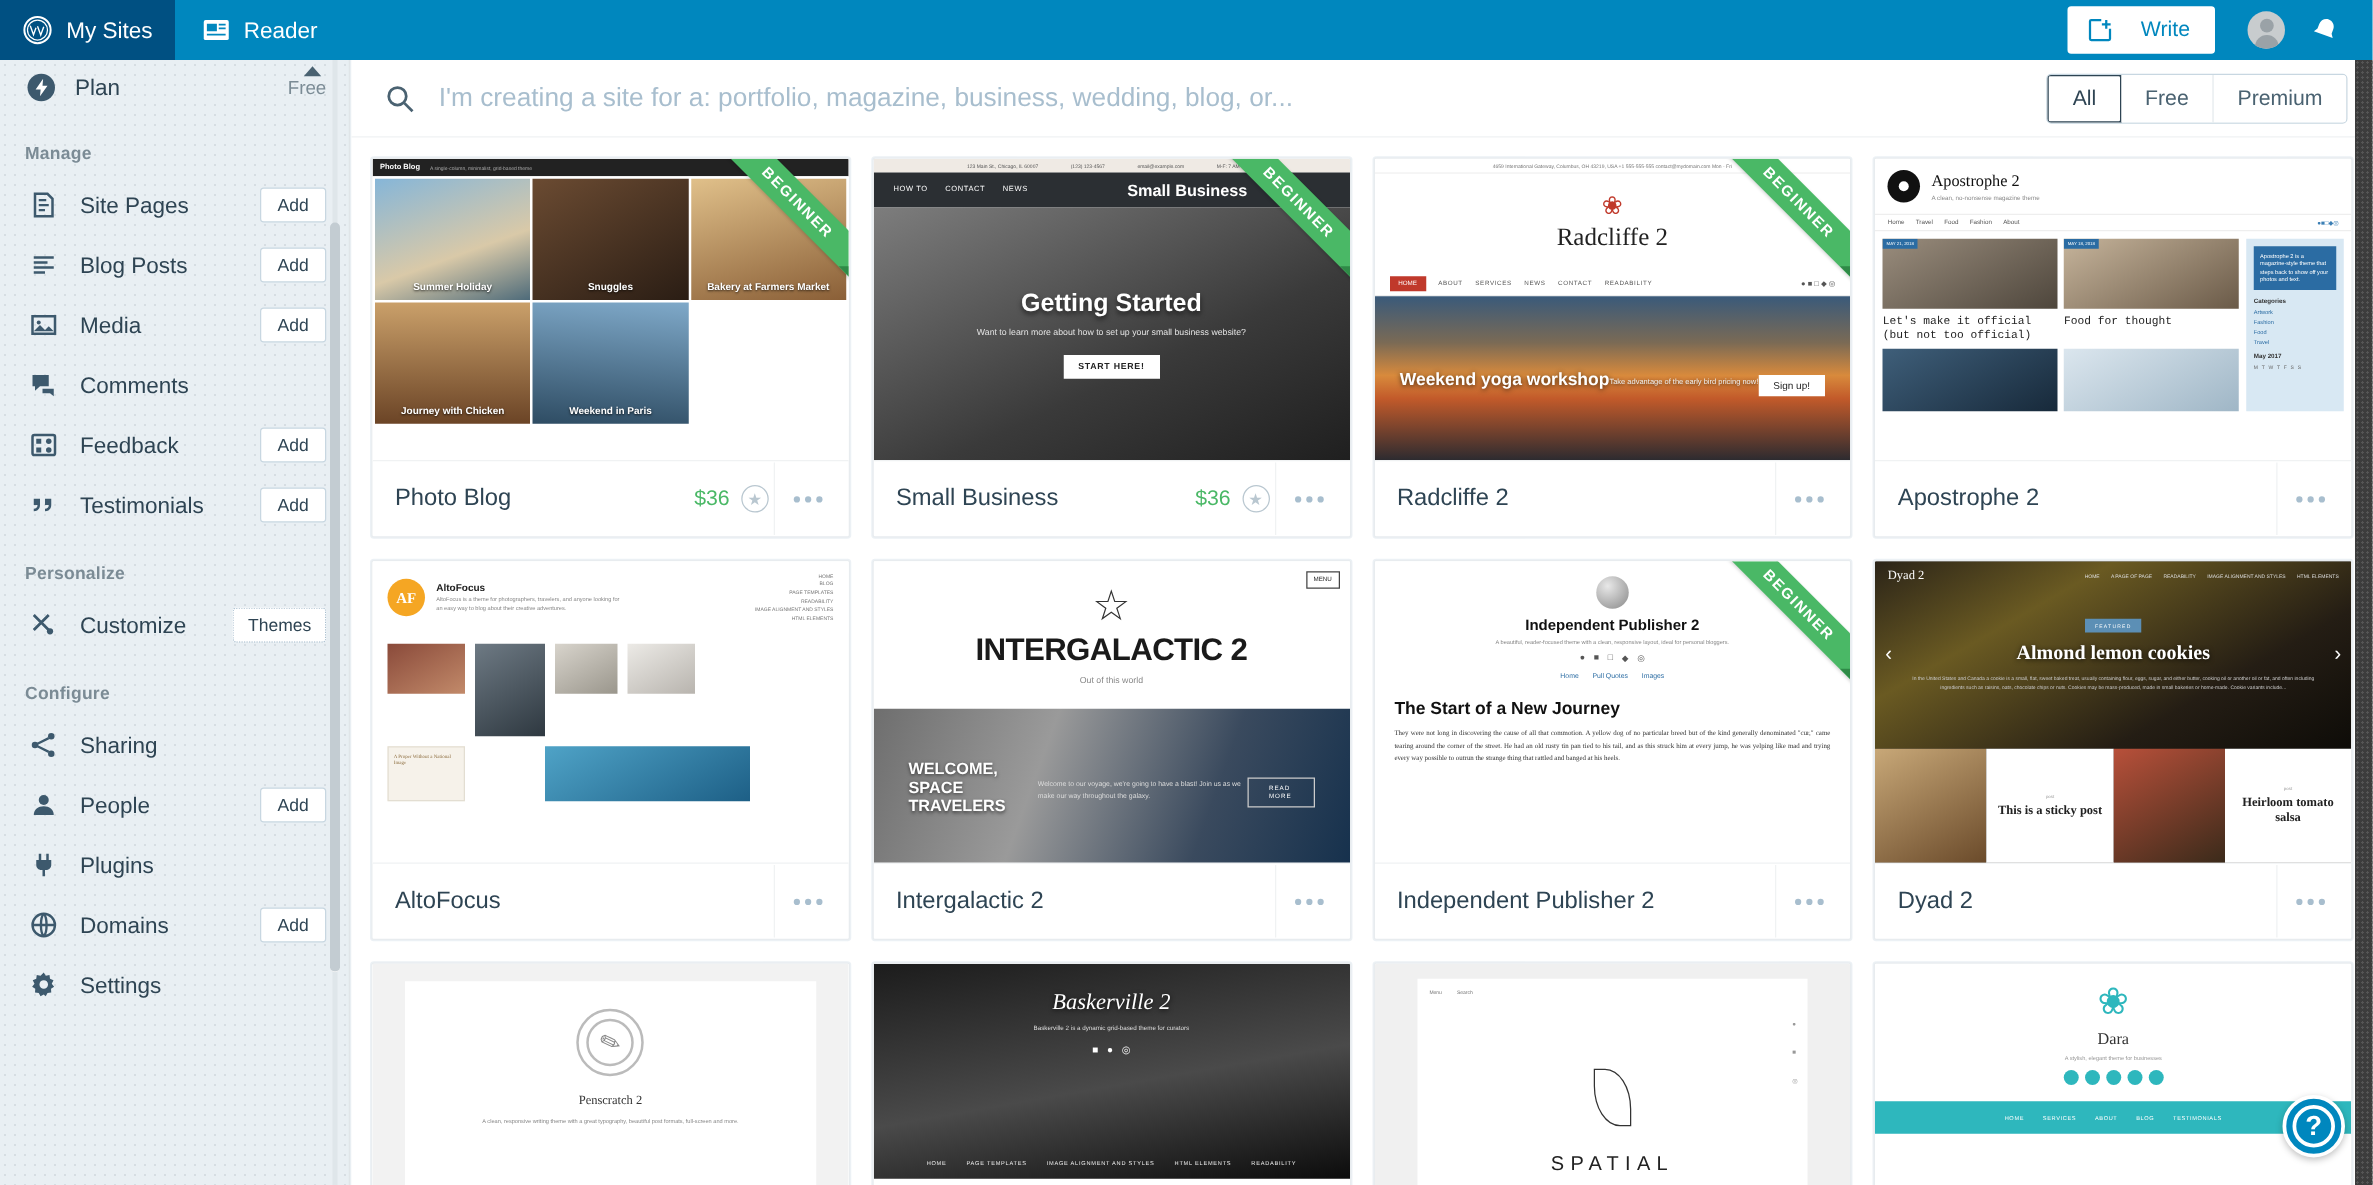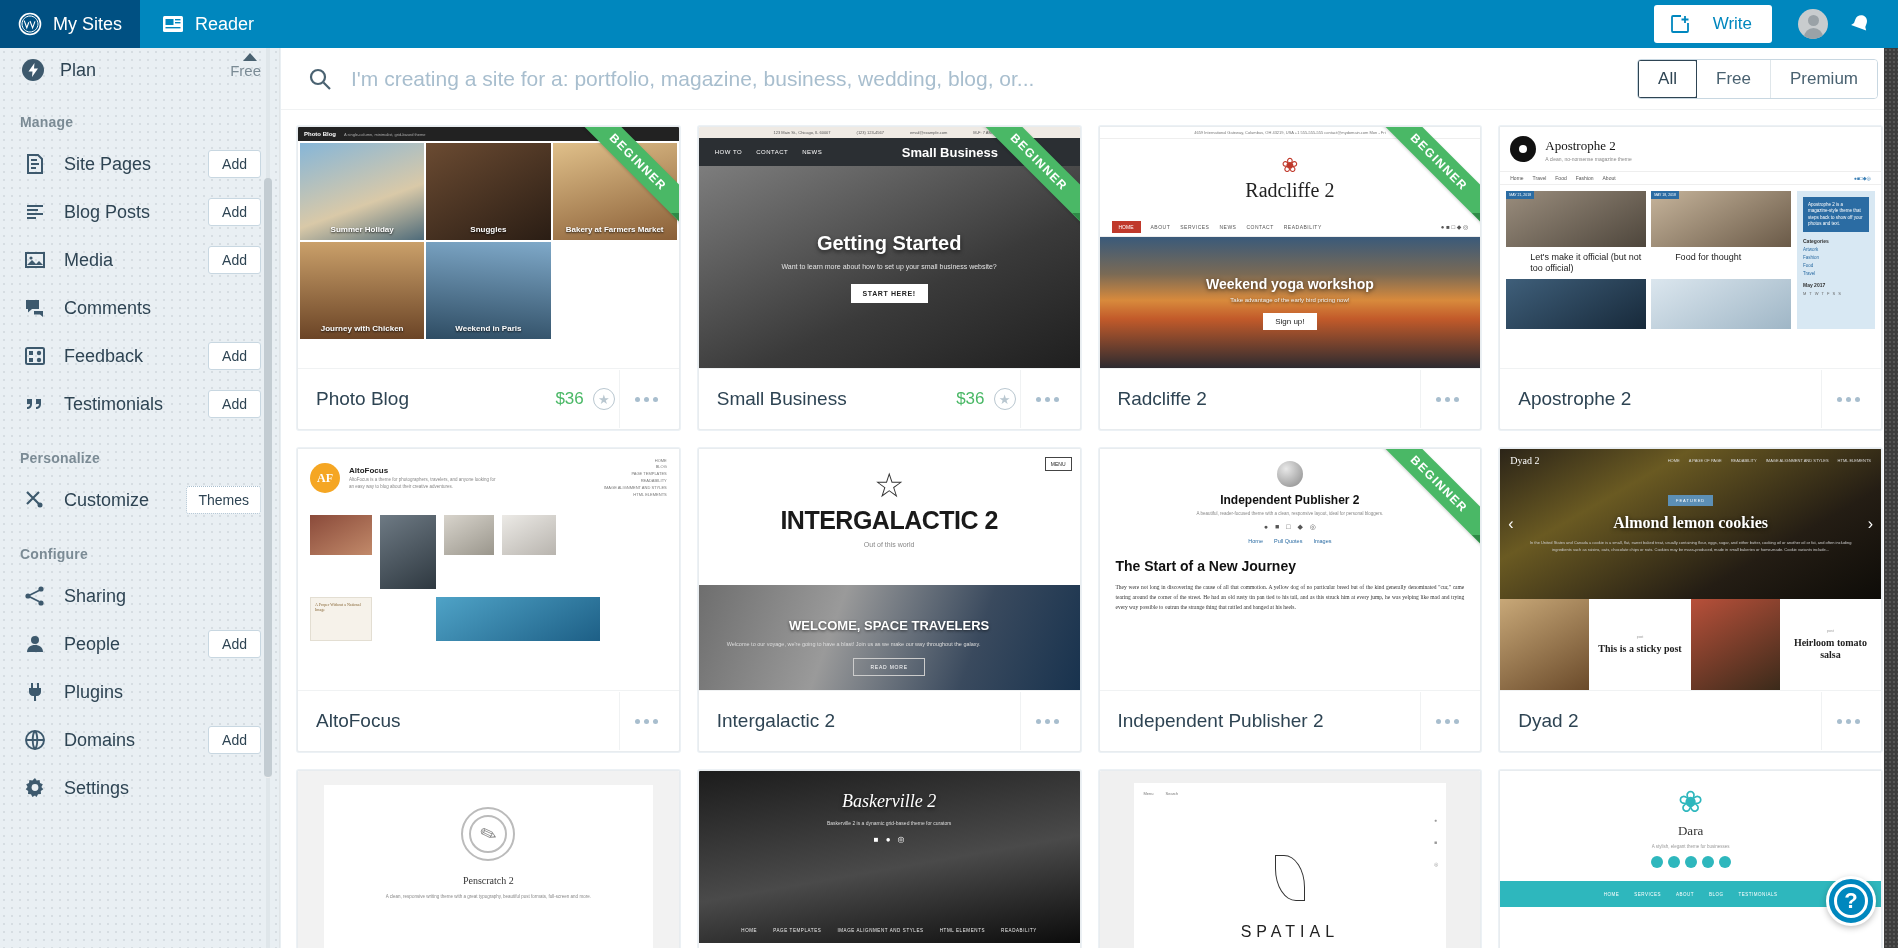--- a/index.html
+++ b/index.html
@@ -222,39 +222,39 @@
 
   
   .rc-bar{ height:12px; background:#fff; display:flex; align-items:center; justify-content:center; gap:18px; font-size:4px; color:#777; border-bottom:1px solid #eee;}
   .rc-head{ height:78px; background:#fff; display:flex; flex-direction:column; align-items:center; justify-content:center;}
   .rc-logo{ color:#c0392b; font-size:20px; line-height:1;}
   .rc-title{ font-family:"Liberation Serif", serif; font-size:20px; color:#222; margin-top:4px;}
   .rc-nav{ height:20px; background:#fff; display:flex; align-items:center; padding:0 12px; gap:10px; border-bottom:1px solid #eee;}
   .rc-nav .pill{ background:#c0392b; color:#fff; font-size:5px; padding:3px 7px; }
   .rc-nav .it{ font-size:5px; color:#555; letter-spacing:.5px;}
   .rc-nav .soc{ margin-left:auto; display:flex; gap:5px; font-size:6px; color:#555;}
-  .rc-hero{ height:132px; position:relative; display:flex; flex-direction:column; align-items:center; justify-content:center;}
+  .rc-hero{ height:132px; position:relative; display:flex; flex-direction:row; align-items:center; justify-content:center;}
   .rc-hero .t{ color:#fff; font-size:14px; font-weight:bold; text-shadow:0 1px 4px rgba(0,0,0,.7);}
   .rc-hero .s{ color:#f0f0f0; font-size:6px; margin-top:5px; text-shadow:0 1px 3px rgba(0,0,0,.7);}
   .rc-hero .b{ margin-top:10px; background:#fff; color:#222; font-size:8px; padding:4px 12px; }
 
   
   .ap-head{ height:44px; background:#fff; display:flex; align-items:center; padding:0 10px; gap:9px;}
   .ap-dot{ width:26px; height:26px; border-radius:50%; background:#111; display:flex; align-items:center; justify-content:center;}
   .ap-dot:after{ content:""; width:8px; height:8px; border-radius:50%; background:#fff;}
   .ap-t{ font-family:"Liberation Serif", serif; font-size:13px; color:#111;}
   .ap-s{ font-size:5px; color:#888; margin-top:2px;}
   .ap-nav{ height:14px; display:flex; align-items:center; padding:0 10px; gap:9px; font-size:5px; color:#555; border-top:1px solid #eee; border-bottom:1px solid #eee;}
   .ap-nav .soc{ margin-left:auto; display:flex; gap:4px; color:#3b7fb5;}
   .ap-body{ display:flex; padding:6px; gap:6px; }
   .ap-col{ flex:1; }
   .ap-imgs{ display:grid; grid-template-columns:1fr 1fr; gap:5px; }
   .ap-im{ height:56px; position:relative; overflow:hidden;}
   .ap-im .dt{ position:absolute; left:0; top:0; background:#2b6ca3; color:#fff; font-size:3.5px; padding:2px 3px; }
-  .ap-cap{ font-family:Liberation Sans, sans-serif; font-size:9px; color:#222; line-height:1.2; margin-top:5px;margin-left:24px;}
+  .ap-cap{ font-family:Liberation Mono, monospace; font-size:9px; color:#222; line-height:1.2; margin-top:5px;}
   .ap-side{ width:78px; background:#d8e8f3; padding:6px; }
   .ap-side .bx{ background:#2b6ca3; color:#fff; font-size:4.5px; padding:5px; line-height:1.4;}
   .ap-side .hh{ font-size:5px; color:#333; margin-top:6px; font-weight:bold;}
   .ap-side .lk{ font-size:4.5px; color:#2b6ca3; margin-top:3px;}
 
   
   .af-head{ height:58px; background:#fff; display:flex; align-items:center; padding:0 12px; }
   .af-logo{ width:30px; height:30px; border-radius:50%; background:#f5a623; color:#fff; display:flex; align-items:center; justify-content:center; font-size:12px; font-weight:bold; font-family:"Liberation Serif",serif;}
   .af-nm{ margin-left:9px; }
   .af-nm .n1{ font-size:8px; font-weight:bold; color:#222;}
@@ -264,21 +264,21 @@
   .af-grid{ padding:8px 12px; }
   .af-r{ display:flex; gap:8px; margin-bottom:8px; align-items:flex-start;}
   .af-c{ overflow:hidden; position:relative;}
 
   
   .ig-head{ height:118px; background:#fff; display:flex; flex-direction:column; align-items:center; justify-content:center; position:relative;}
   .ig-menu{ position:absolute; right:8px; top:8px; border:1px solid #444; font-size:5px; padding:3px 5px; color:#222;}
   .ig-star{ font-size:34px; color:#333; line-height:1; }
   .ig-t{ font-size:25px; font-weight:bold; letter-spacing:-.5px; color:#1a1a1a; margin-top:4px;}
   .ig-s{ font-size:7px; color:#888; margin-top:6px;}
-  .ig-hero{ height:124px; position:relative; display:flex; flex-direction:column; align-items:center; justify-content:center; padding:0 28px;margin-top:18px;}
+  .ig-hero{ height:124px; position:relative; display:flex; flex-direction:row; align-items:center; justify-content:center; padding:0 28px;}
   .ig-hero .t{ color:#fff; font-size:13px; font-weight:bold; text-shadow:0 1px 3px rgba(0,0,0,.6);}
   .ig-hero .p{ color:#ddd; font-size:5.5px; margin-top:7px; text-align:left; width:100%; line-height:1.6;}
   .ig-hero .b{ margin-top:10px; border:1px solid #ccc; color:#fff; font-size:5px; padding:5px 16px; letter-spacing:.8px;}
 
   
   .ip-head{ padding:12px 16px 0; text-align:center; background:#fff;}
   .ip-av{ width:26px; height:26px; border-radius:50%; margin:0 auto; background:radial-gradient(circle at 35% 30%, #e8e8e8, #888);}
   .ip-t{ font-size:12px; font-weight:bold; color:#111; margin-top:6px;}
   .ip-s{ font-size:4.5px; color:#888; margin-top:4px;}
   .ip-soc{ display:flex; justify-content:center; gap:7px; margin-top:7px; font-size:7px; color:#555;}

